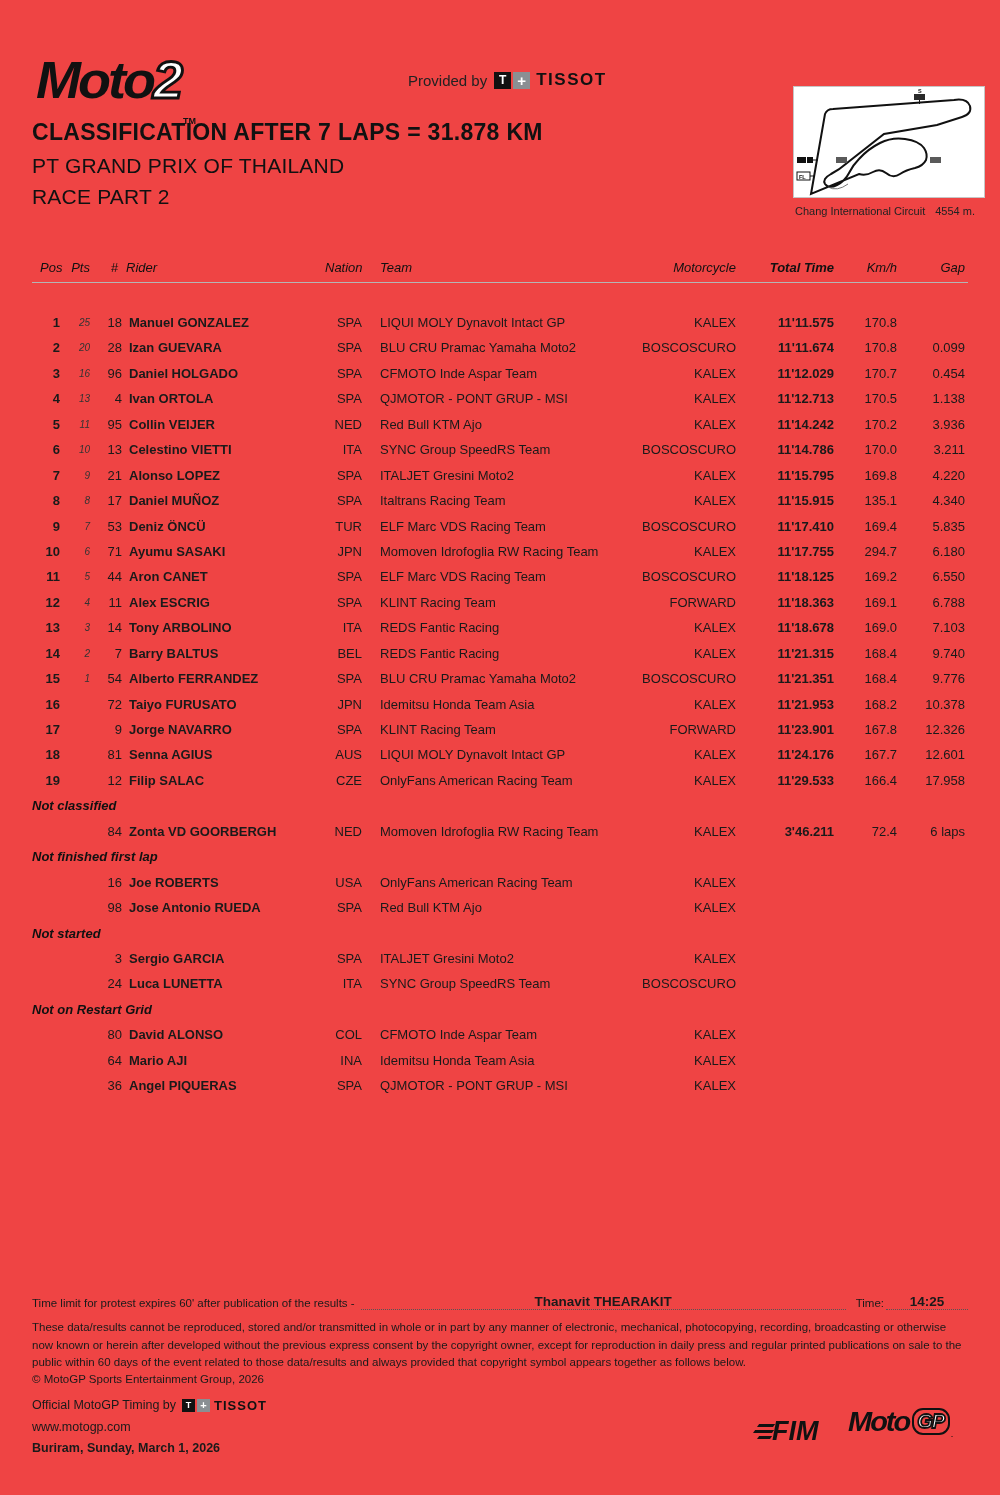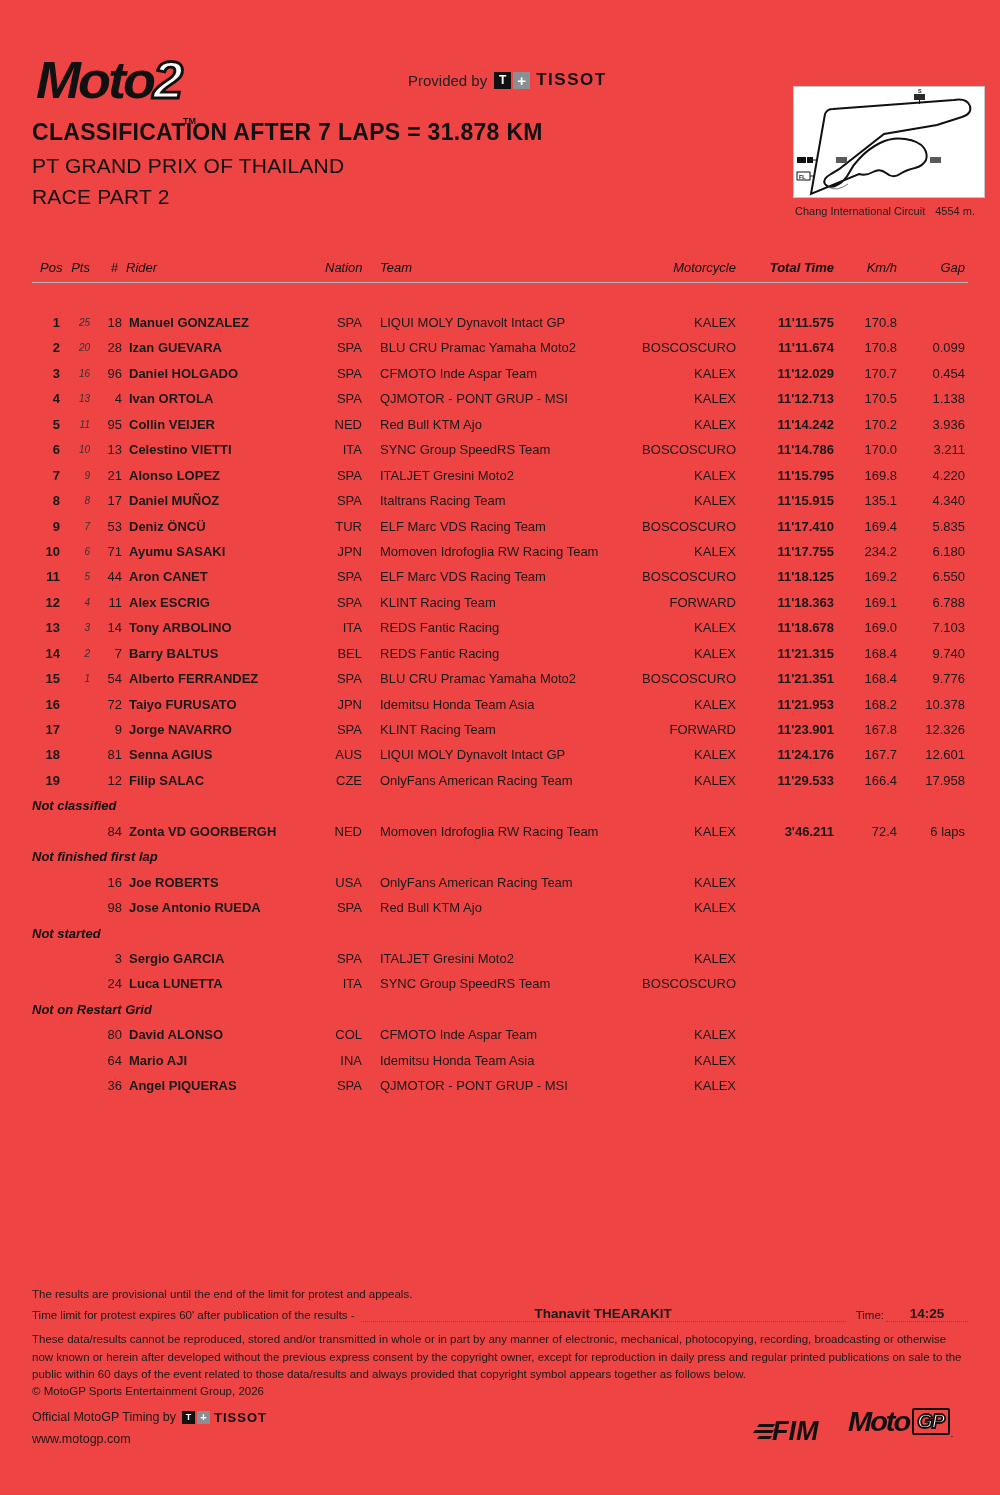--- a/index.html
+++ b/index.html
@@ -94,21 +94,21 @@
   .fim-logo { position:absolute; left:758px; top:1408px; display:flex; align-items:center;margin-top:8px; }
   .fim-lines { display:flex; flex-direction:column; justify-content:center; margin-right:-2px; }
   .fim-lines div { height:3.2px; background:#111; margin:1.6px 0; transform:skewX(-35deg); }
   .fim-lines .l1 { width:16px; } .fim-lines .l2 { width:19px; margin-left:-4px; } .fim-lines .l3 { width:13px; }
   .fim-text { font-size:27px; font-weight:bold; font-style:italic; letter-spacing:0; color:#111; }
 
   .motogp-logo { position:absolute; left:848px; top:1405px; display:flex; align-items:center;
     font-weight:bold; font-style:italic; color:#111; }
   .motogp-moto { font-size:29px; letter-spacing:-2px; transform:scaleY(.95); }
   .motogp-gp { margin-left:3px; font-size:20px; letter-spacing:-1px; color:#fff;
-    -webkit-text-stroke:1.8px #111; border:2.5px solid #111; border-radius:2px;
+    -webkit-text-stroke:1.8px #111; border:2.5px solid #111; border-radius:11px;
     padding:0 4px 1px 3px; line-height:22px; font-style:italic; }
   .motogp-tm { font-size:7px; font-weight:bold; align-self:flex-end; margin-left:1px; color:#111; }
 </style>
 </head>
 <body>
 
 <div class="page">
 
   <div class="moto2-logo"><span>Moto</span><span class="two">2</span><span class="tm">TM</span></div>
 
@@ -271,21 +271,21 @@
         </div>
         <div class="t-row grid-cols">
           <div class="c-pos">10</div>
           <div class="c-pts">6</div>
           <div class="c-num">71</div>
           <div class="c-rider">Ayumu SASAKI</div>
           <div class="c-nation">JPN</div>
           <div class="c-team">Momoven Idrofoglia RW Racing Team</div>
           <div class="c-moto">KALEX</div>
           <div class="c-time">11'17.755</div>
-          <div class="c-kmh">234.2</div>
+          <div class="c-kmh">294.7</div>
           <div class="c-gap">6.180</div>
         </div>
         <div class="t-row grid-cols">
           <div class="c-pos">11</div>
           <div class="c-pts">5</div>
           <div class="c-num">44</div>
           <div class="c-rider">Aron CANET</div>
           <div class="c-nation">SPA</div>
           <div class="c-team">ELF Marc VDS Racing Team</div>
           <div class="c-moto">BOSCOSCURO</div>
@@ -486,21 +486,20 @@
           <div class="c-team">QJMOTOR - PONT GRUP - MSI</div>
           <div class="c-moto">KALEX</div>
           <div class="c-time"></div>
           <div class="c-kmh"></div>
           <div class="c-gap"></div>
         </div>
       </div>
   </div>
 
   <div class="footer">
-    <div class="f-line1">The results are provisional until the end of the limit for protest and appeals.</div>
     <div class="sig-row">
       <span class="sig-label">Time limit for protest expires 60' after publication of the results  -</span>
       <span class="leader">
         <span class="sig-name">Thanavit THEARAKIT</span>
       </span>
       <span class="time-label">Time:</span>
       <span class="leader leader-time">
         <span class="sig-name">14:25</span>
       </span>
     </div>
@@ -508,20 +507,21 @@
     <div class="copy-owner">© MotoGP Sports Entertainment Group, 2026</div>
     <div class="timing-line">
       <span>Official MotoGP Timing by</span>
       <span class="tissot-logo mini">
         <span class="tissot-box t">T</span>
         <span class="tissot-box plus">+</span>
         <span class="tissot-word">TISSOT</span>
       </span>
     </div>
     <div class="www-line">www.motogp.com</div>
+    <div class="loc-line">Buriram, Sunday, March 1, 2026</div>
   </div>
 
   <div class="fim-logo">
     <span class="fim-lines">
       <div class="l1"></div>
         <div class="l2"></div>
         <div class="l3"></div>
     </span>
     <span class="fim-text">FIM</span>
   </div>

